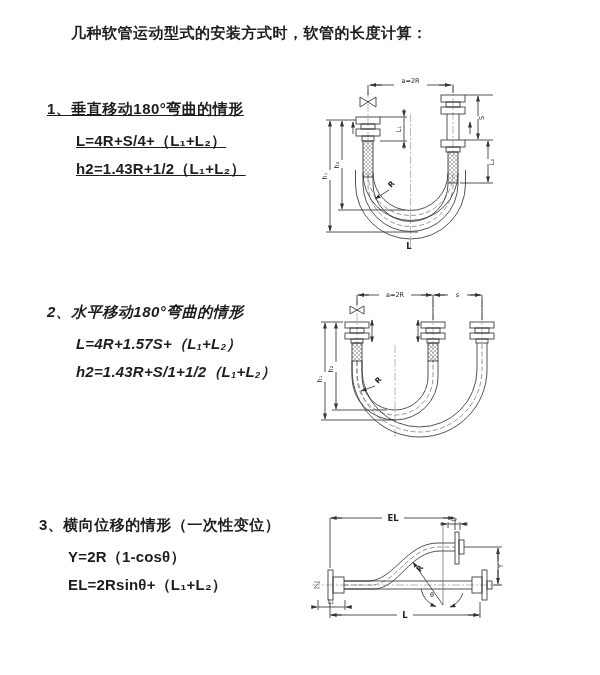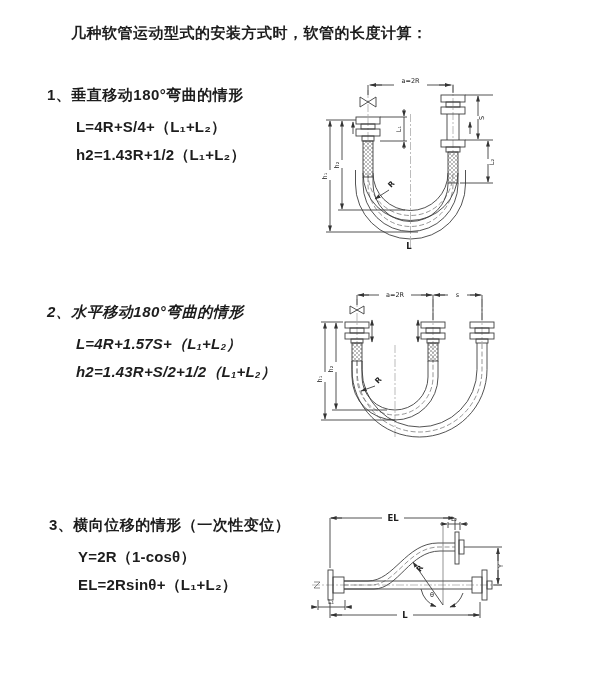--- a/index.html
+++ b/index.html
@@ -3,23 +3,23 @@
 <meta charset="utf-8">
 <style>
   html,body{margin:0;padding:0;}
   body{width:600px;height:675px;background:#ffffff;position:relative;
        font-family:"Liberation Sans","DejaVu Sans",sans-serif;color:#1d1d1d;overflow:hidden;}
   .page{position:absolute;inset:0;background:#ffffff;}
   .title{position:absolute;left:33px;top:24px;font-size:15px;font-weight:700;letter-spacing:.5px;white-space:nowrap;margin-left:38px;}
   .sec{position:absolute;}
   .sec-h{font-size:15px;font-weight:700;letter-spacing:.5px;margin-bottom:8px;white-space:nowrap;}
   .f{font-size:15px;font-weight:700;margin-left:29px;line-height:28px;letter-spacing:.2px;white-space:nowrap;}
-  #s1{left:47px;top:86px;}
+  #s1{left:47px;top:100px;text-decoration:underline;}
   #s2{left:47px;top:303px;font-style:italic;}
-  #s3{left:49px;top:516px;}
+  #s3{left:39px;top:516px;}
   .dwg{position:absolute;}
   .dwg text{font-family:"DejaVu Sans",sans-serif;font-size:6.5px;fill:#1d1d1d;stroke:none;font-weight:400;}
   .dwg text.tb{font-size:8.5px;font-weight:700;}
   .dwg text.tm{font-size:7.5px;font-weight:700;}
 </style>
 </head>
 <body>
 
 <div class="page">
 
@@ -27,21 +27,21 @@
 
   <div class="sec" id="s1">
     <div class="sec-h">1、垂直移动180°弯曲的情形</div>
     <div class="f">L=4R+S/4+（L₁+L₂）</div>
     <div class="f">h2=1.43R+1/2（L₁+L₂）</div>
   </div>
 
   <div class="sec" id="s2">
     <div class="sec-h">2、水平移动180°弯曲的情形</div>
     <div class="f">L=4R+1.57S+（L₁+L₂）</div>
-    <div class="f">h2=1.43R+S/2+1/2（L₁+L₂）</div>
+    <div class="f">h2=1.43R+S/1+1/2（L₁+L₂）</div>
   </div>
 
   <div class="sec" id="s3">
     <div class="sec-h">3、横向位移的情形（一次性变位）</div>
     <div class="f">Y=2R（1-cosθ）</div>
     <div class="f">EL=2Rsinθ+（L₁+L₂）</div>
   </div>
 
   <svg class="dwg" style="left:312px;top:72px" width="195" height="180" viewBox="0 0 195 180">
     <defs>

